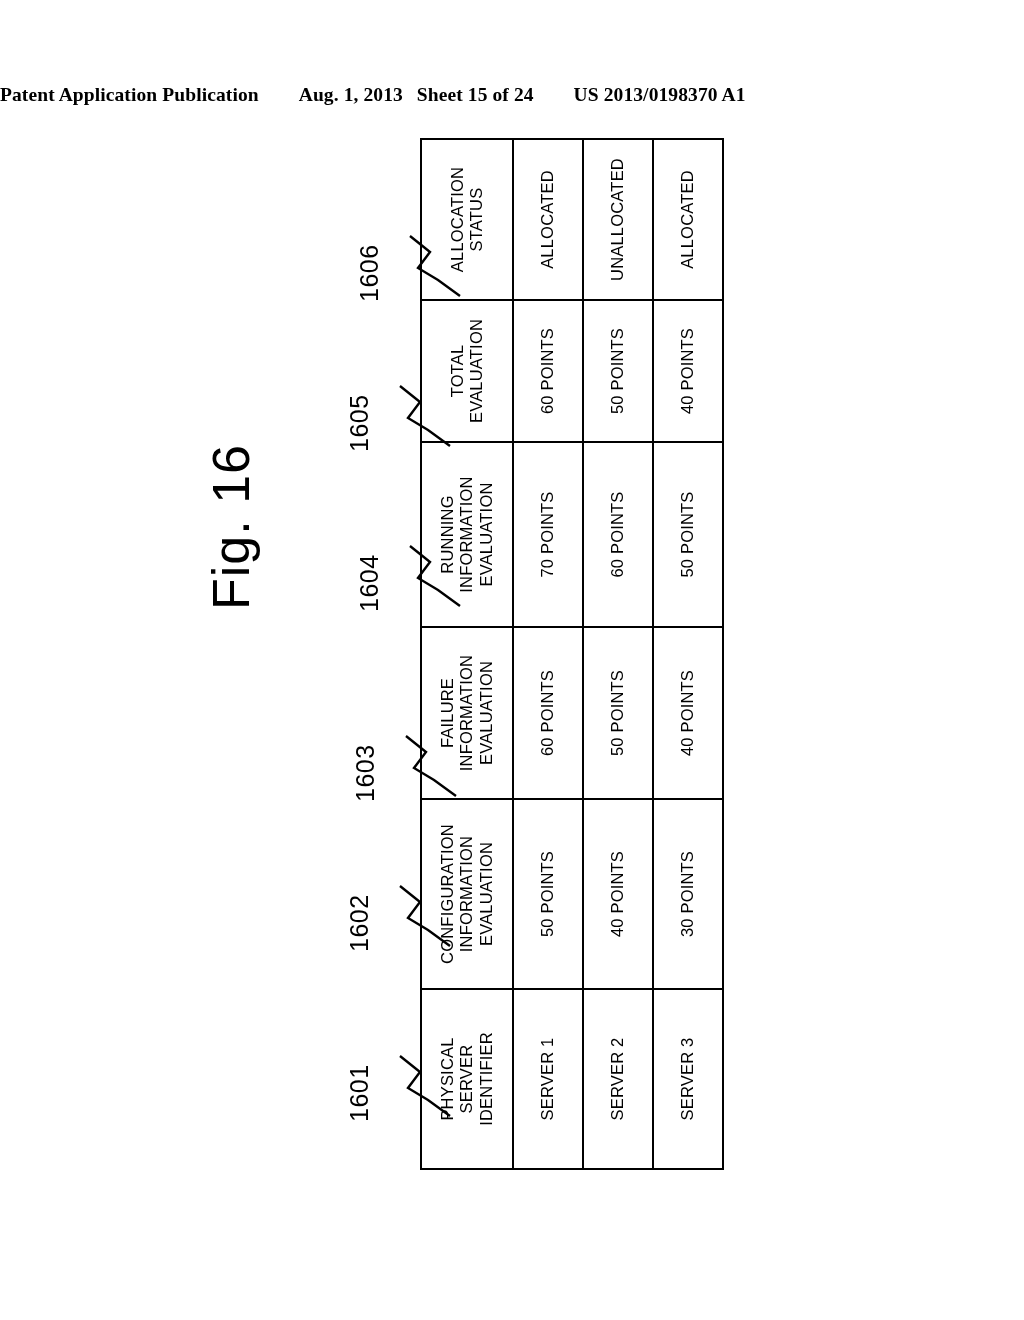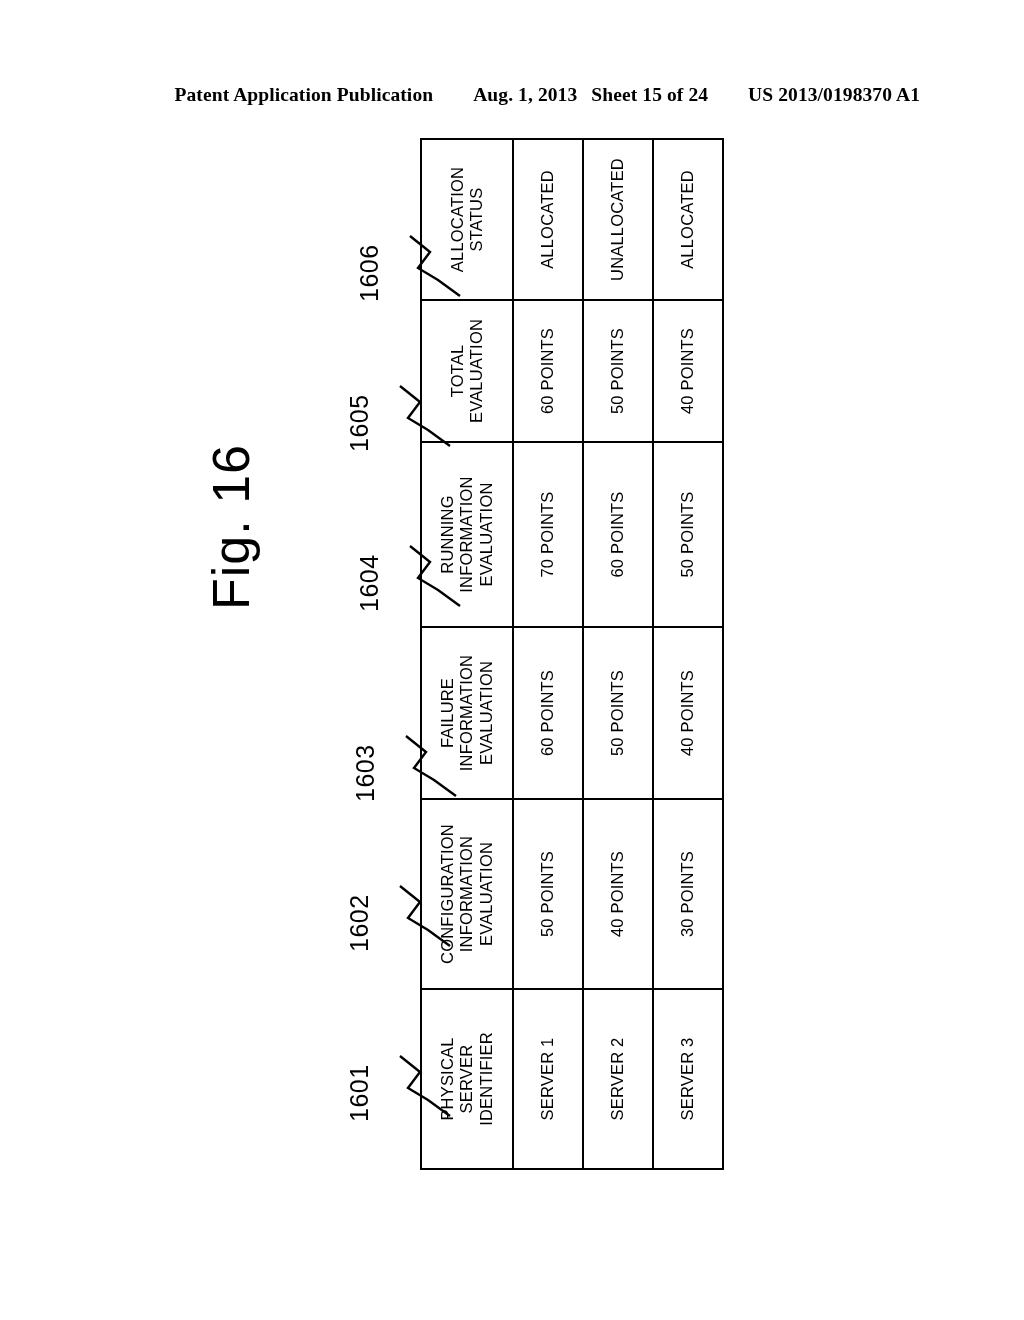--- a/index.html
+++ b/index.html
@@ -15,21 +15,21 @@
     font-family: "Liberation Sans", sans-serif;
     color: #000000;
   }
 
   
   #pub-header {
     position: absolute;
     top: 84px;
     left: 0;
     width: 920px;
-    text-align: right;
+    text-align: left;
     font-family: "Liberation Serif", serif;
     font-weight: bold;
     font-size: 19.5px;
     letter-spacing: 0.1px;
     white-space: nowrap;
   }
   #pub-header .seg { display: inline-block; vertical-align: baseline; }
   #pub-header .gap-lg { display: inline-block; width: 40px; }
   #pub-header .gap-sm { display: inline-block; width: 14px; }
 

